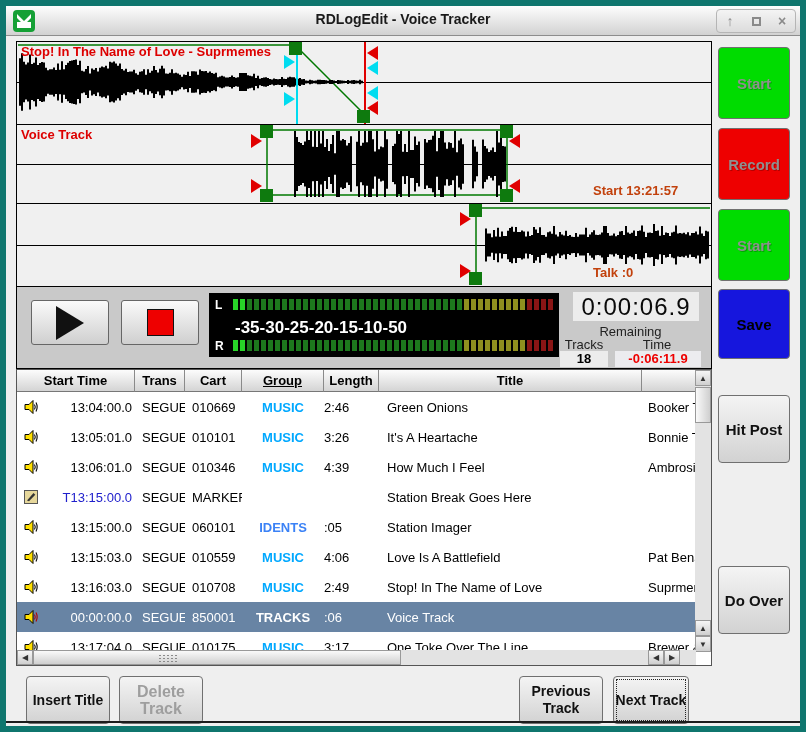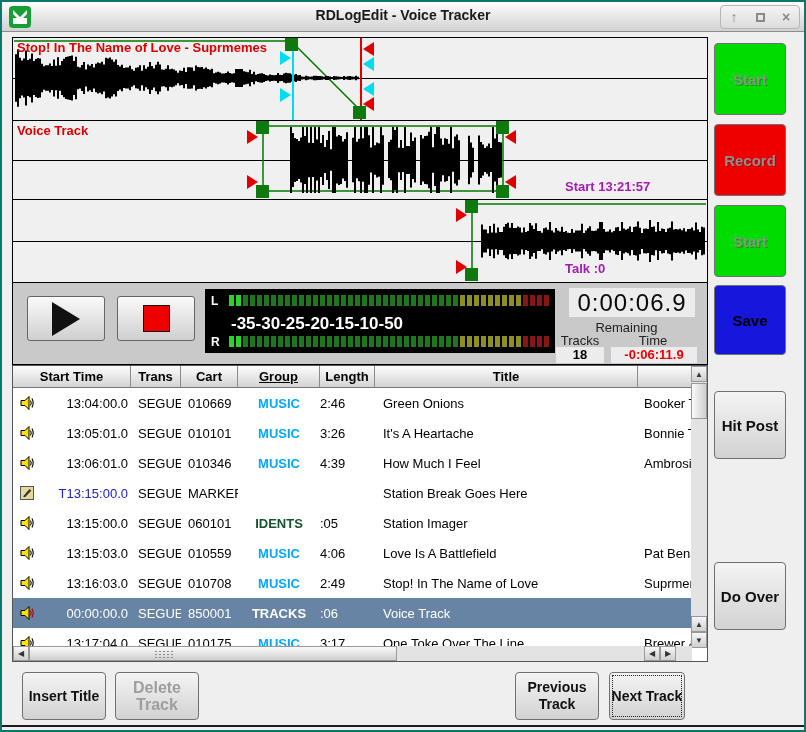--- a/index.html
+++ b/index.html
@@ -1,18 +1,18 @@
 <!DOCTYPE html>
 <html><head>
 <meta charset="utf-8">
 <style>
   * { margin:0; padding:0; box-sizing:border-box; }
   html,body { background:#d8d8d8; font-family:"Liberation Sans", sans-serif; }
   .window { position:relative; width:806px; height:732px; background:#efefef;
-            border:2px solid #0f766e; overflow:hidden; }
+            border:6px solid #0f766e; overflow:hidden; }
   .window::after { content:''; position:absolute; left:0; right:0; bottom:3px; height:2px; background:#1c1c1c; }
 
   
   .titlebar { position:absolute; left:0; top:0; right:0; height:30px;
               background:linear-gradient(#fdfdfd,#d2d2d2); border-bottom:1px solid #8d8d8d; }
   .app-icon { position:absolute; left:6px; top:3px; width:24px; height:24px; }
   .title-text { position:absolute; left:0; right:0; top:5px; text-align:center;
                 font-size:14px; font-weight:bold; color:#1a1a1a; }
   .win-controls { position:absolute; right:4px; top:3px; height:24px; display:flex; gap:2px;
                   background:linear-gradient(#f4f4f4,#dcdcdc); border:1px solid #b5b5b5; border-radius:4px; padding:1px; }
@@ -23,21 +23,21 @@
   
   .track { position:absolute; left:10px; width:696px; background:#f0f0f0;
            border:1px solid #000; overflow:hidden; }
   #track1 { top:35px;  height:84px; }
   #track2 { top:118px; height:80px; }
   #track3 { top:197px; height:84px; }
   .centerline { position:absolute; left:0; right:0; height:1px; background:#000; z-index:1; }
   .wf { position:absolute; left:0; top:0; z-index:1; }
   .wtitle { position:absolute; left:4px; top:2px; color:#dd0000; font-weight:bold;
             font-size:13px; z-index:4; white-space:nowrap; }
-  .wnote { position:absolute; color:#a21caf; font-weight:bold; font-size:13px; z-index:4; }
+  .wnote { position:absolute; color:#c2410c; font-weight:bold; font-size:13px; z-index:4;margin-left:24px; }
   .vline { position:absolute; top:0; bottom:0; width:2px; z-index:2; }
   .vcyan { background:#00dcf0; } .vred { background:#e00000; }
   .gsq { position:absolute; width:13px; height:13px; background:#0e7a0e; z-index:3; }
   .tri { position:absolute; width:0; height:0; z-index:3; border-top:7px solid transparent; border-bottom:7px solid transparent; }
   .tri-r-red  { border-left:11px solid #e00000; }
   .tri-l-red  { border-right:11px solid #e00000; }
   .tri-r-cyan { border-left:11px solid #00dcf0; }
   .tri-l-cyan { border-right:11px solid #00dcf0; }
 
   
@@ -398,21 +398,21 @@
         <div class="lrow">
           <span class="c ic">
             <svg width="16" height="16" viewBox="0 0 16 16">
     <path d="M2 5.5 L6 5.5 L10 1.5 L10 14.5 L6 10.5 L2 10.5 Z" fill="#ffdf00" stroke="#000" stroke-width="1"></path>
     <path d="M11.5 5.5 Q13 8 11.5 10.5 M13 3.5 Q15.3 8 13 12.5" fill="none" stroke="#000" stroke-width="1.1"></path>
             </svg>
           </span>
           <span class="c st">13:15:00.0</span>
           <span class="c tr">SEGUE</span>
           <span class="c ca">060101</span>
-          <span class="c gr" style="color: #14532d;">IDENTS</span>
+          <span class="c gr" style="color: #3b82f6;">IDENTS</span>
           <span class="c le">:05</span>
           <span class="c ti">Station Imager</span>
           <span class="c ar"></span>
         </div>
         <div class="lrow">
           <span class="c ic">
             <svg width="16" height="16" viewBox="0 0 16 16">
     <path d="M2 5.5 L6 5.5 L10 1.5 L10 14.5 L6 10.5 L2 10.5 Z" fill="#ffdf00" stroke="#000" stroke-width="1"></path>
     <path d="M11.5 5.5 Q13 8 11.5 10.5 M13 3.5 Q15.3 8 13 12.5" fill="none" stroke="#000" stroke-width="1.1"></path>
             </svg>

